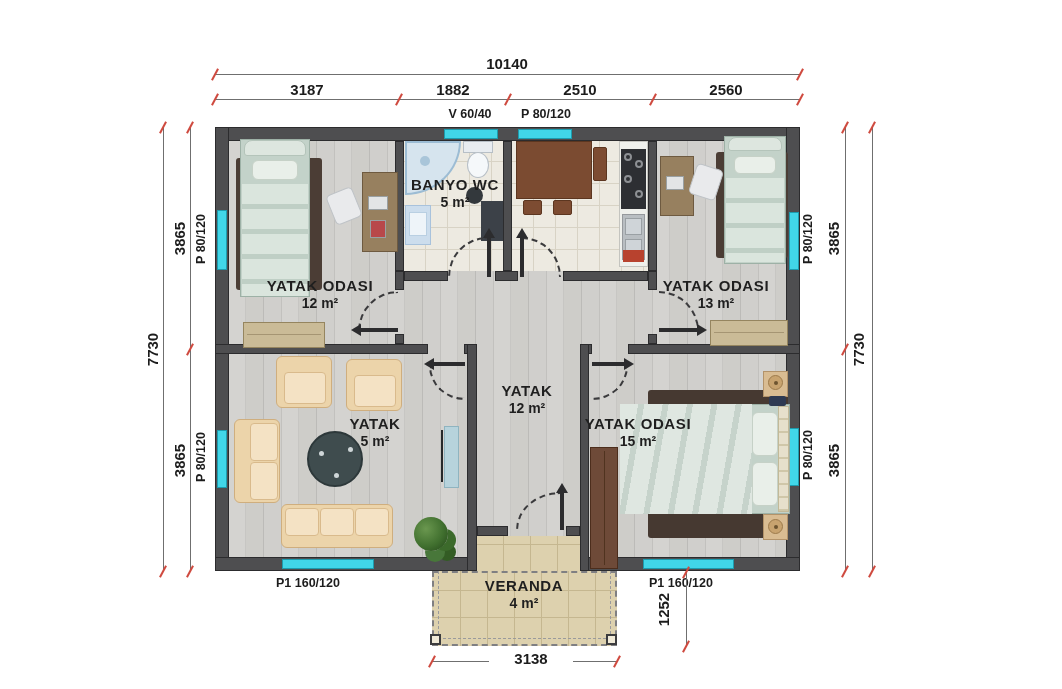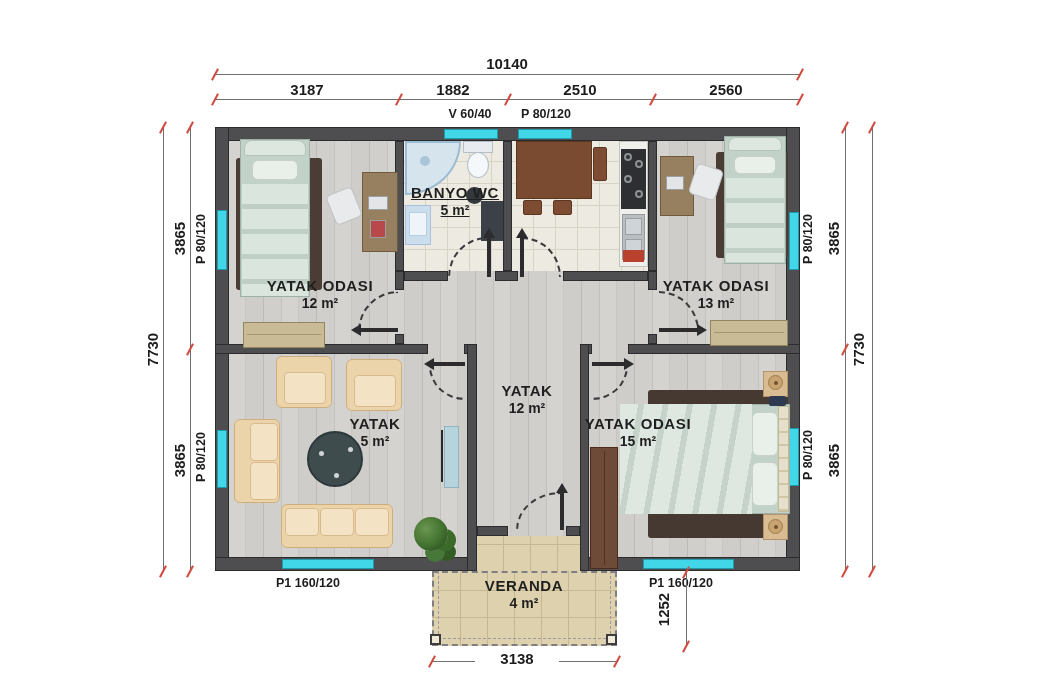--- a/index.html
+++ b/index.html
@@ -238,21 +238,21 @@
   <div class="ah right" style="left:624px;top:358px;"></div>
 
   <div class="arc tl" style="left:516px;top:492px;width:44px;height:38px;"></div>
   <div class="leaf" style="left:560px;top:492px;width:4px;height:38px;"></div>
   <div class="ah up" style="left:556px;top:483px;"></div>
 
   <div class="room-label" style="left:260px;top:277px;width:120px;">
     <div class="nm">YATAK ODASI</div>
     <div class="ar">12 m²</div>
   </div>
-  <div class="room-label" style="left:395px;top:184px;width:120px;text-decoration:underline;">
+  <div class="room-label" style="left:395px;top:176px;width:120px;">
     <div class="nm">BANYO WC</div>
     <div class="ar">5 m²</div>
   </div>
   <div class="room-label" style="left:656px;top:277px;width:120px;">
     <div class="nm">YATAK ODASI</div>
     <div class="ar">13 m²</div>
   </div>
   <div class="room-label" style="left:315px;top:415px;width:120px;">
     <div class="nm">YATAK</div>
     <div class="ar">5 m²</div>
@@ -320,15 +320,15 @@
   <div class="dimlabel sm" style="left:649px;top:576px;width:120px;text-align:left;">P1 160/120</div>
 
   <div class="dline" style="left:686px;top:572px;width:1px;height:74px;"></div>
   <div class="tick" style="left:685px;top:566px;"></div>
   <div class="tick" style="left:685px;top:640px;"></div>
   <div class="dimlabel rot" style="left:633px;top:601px;width:60px;">1252</div>
 
   <div class="dline" style="left:432px;top:661px;width:185px;height:1px;"></div>
   <div class="tick" style="left:431px;top:655px;"></div>
   <div class="tick" style="left:616px;top:655px;"></div>
-  <div class="dimlabel onwhite" style="left:475px;top:650px;width:78px;">3138</div>
+  <div class="dimlabel onwhite" style="left:489px;top:650px;width:78px;">3138</div>
 
 </div>
 
 </body></html>

